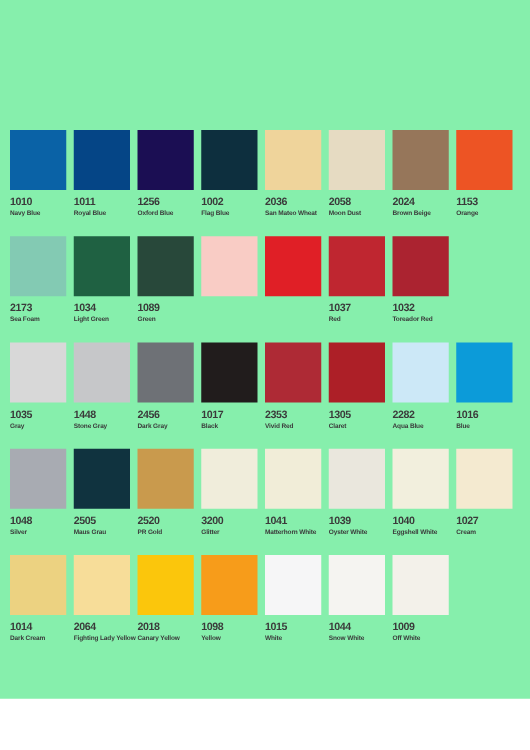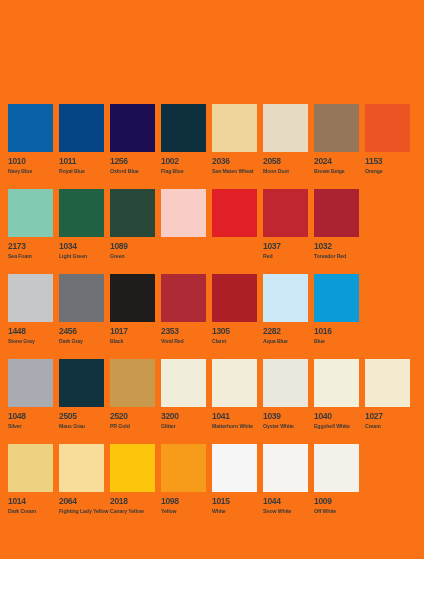--- a/index.html
+++ b/index.html
@@ -13,21 +13,21 @@
     height: 600px;
     font-family: "Liberation Sans", sans-serif;
     -webkit-font-smoothing: antialiased;
     overflow: hidden;
   }
 
   #chart-page {
     position: relative;
     width: 424px;
     height: 559px;
-    background: #f97316;
+    background: #86efac;
     box-sizing: border-box;
     padding: 104px 8px 0 8px;
   }
 
   .swatch-grid {
     display: flex;
     flex-direction: column;
     gap: 0px;
   }
 
@@ -187,20 +187,27 @@
         <div class="swatch-cell">
           <div class="swatch-chip" style="background: rgb(171, 35, 48);"></div>
           <div class="swatch-meta">
             <span class="swatch-code">1032</span>
             <span class="swatch-name">Toreador Red</span>
           </div>
         </div>
       </div>
       <div class="swatch-row">
         <div class="swatch-cell">
+          <div class="swatch-chip" style="background: rgb(216, 216, 216);"></div>
+          <div class="swatch-meta">
+            <span class="swatch-code">1035</span>
+            <span class="swatch-name">Gray</span>
+          </div>
+        </div>
+        <div class="swatch-cell">
           <div class="swatch-chip" style="background: rgb(198, 199, 201);"></div>
           <div class="swatch-meta">
             <span class="swatch-code">1448</span>
             <span class="swatch-name">Stone Gray</span>
           </div>
         </div>
         <div class="swatch-cell">
           <div class="swatch-chip" style="background: rgb(110, 113, 118);"></div>
           <div class="swatch-meta">
             <span class="swatch-code">2456</span>

